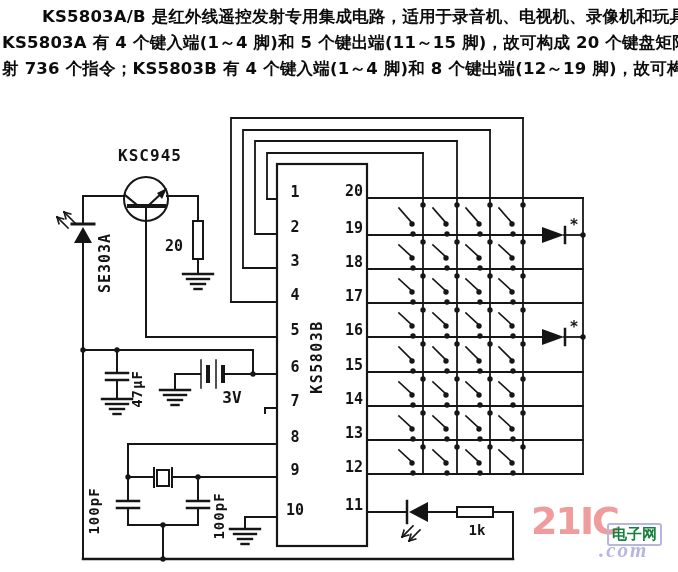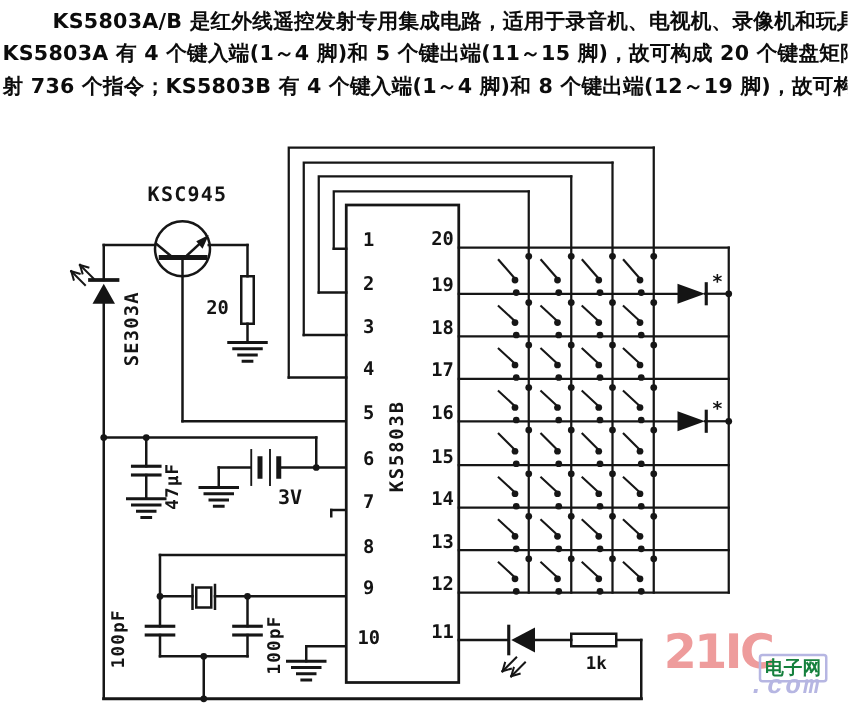--- a/index.html
+++ b/index.html
@@ -12,21 +12,21 @@
   .intro .ln{white-space:nowrap;padding-left:2px;letter-spacing:0.2px;}
   .intro .ln.first{padding-left:42px;}
   svg.schem{position:absolute;left:0;top:0;}
   .lbl{font-family:"DejaVu Sans Mono","DejaVu Sans",monospace;font-weight:700;fill:#141414;}
   .wm-brand{position:absolute;left:531px;top:502px;
     font-family:"DejaVu Sans",sans-serif;font-weight:900;font-size:38px;
     letter-spacing:-2px;line-height:38px;}
   .wm-box{position:absolute;left:607px;top:523px;padding:0 3px;
     border:2px solid;border-radius:3px;font-weight:700;font-size:15px;line-height:19px;
     font-family:"DejaVu Sans",sans-serif;}
-  .wm-com{position:absolute;left:599px;top:538px;font-family:Liberation Mono, monospace;
+  .wm-com{position:absolute;left:599px;top:538px;font-family:Liberation Serif, serif;
     font-style:italic;font-weight:700;font-size:21px;letter-spacing:2px;}
 </style>
 </head>
 <body>
 
 <div class="intro">
   <div class="ln first">KS5803A/B 是红外线遥控发射专用集成电路，适用于录音机、电视机、录像机和玩具 等。</div>
   <div class="ln">KS5803A 有 4 个键入端(1～4 脚)和 5 个键出端(11～15 脚)，故可构成 20 个键盘矩阵，能 发</div>
   <div class="ln">射 736 个指令；KS5803B 有 4 个键入端(1～4 脚)和 8 个键出端(12～19 脚)，故可构成 32 个</div>
 </div>

